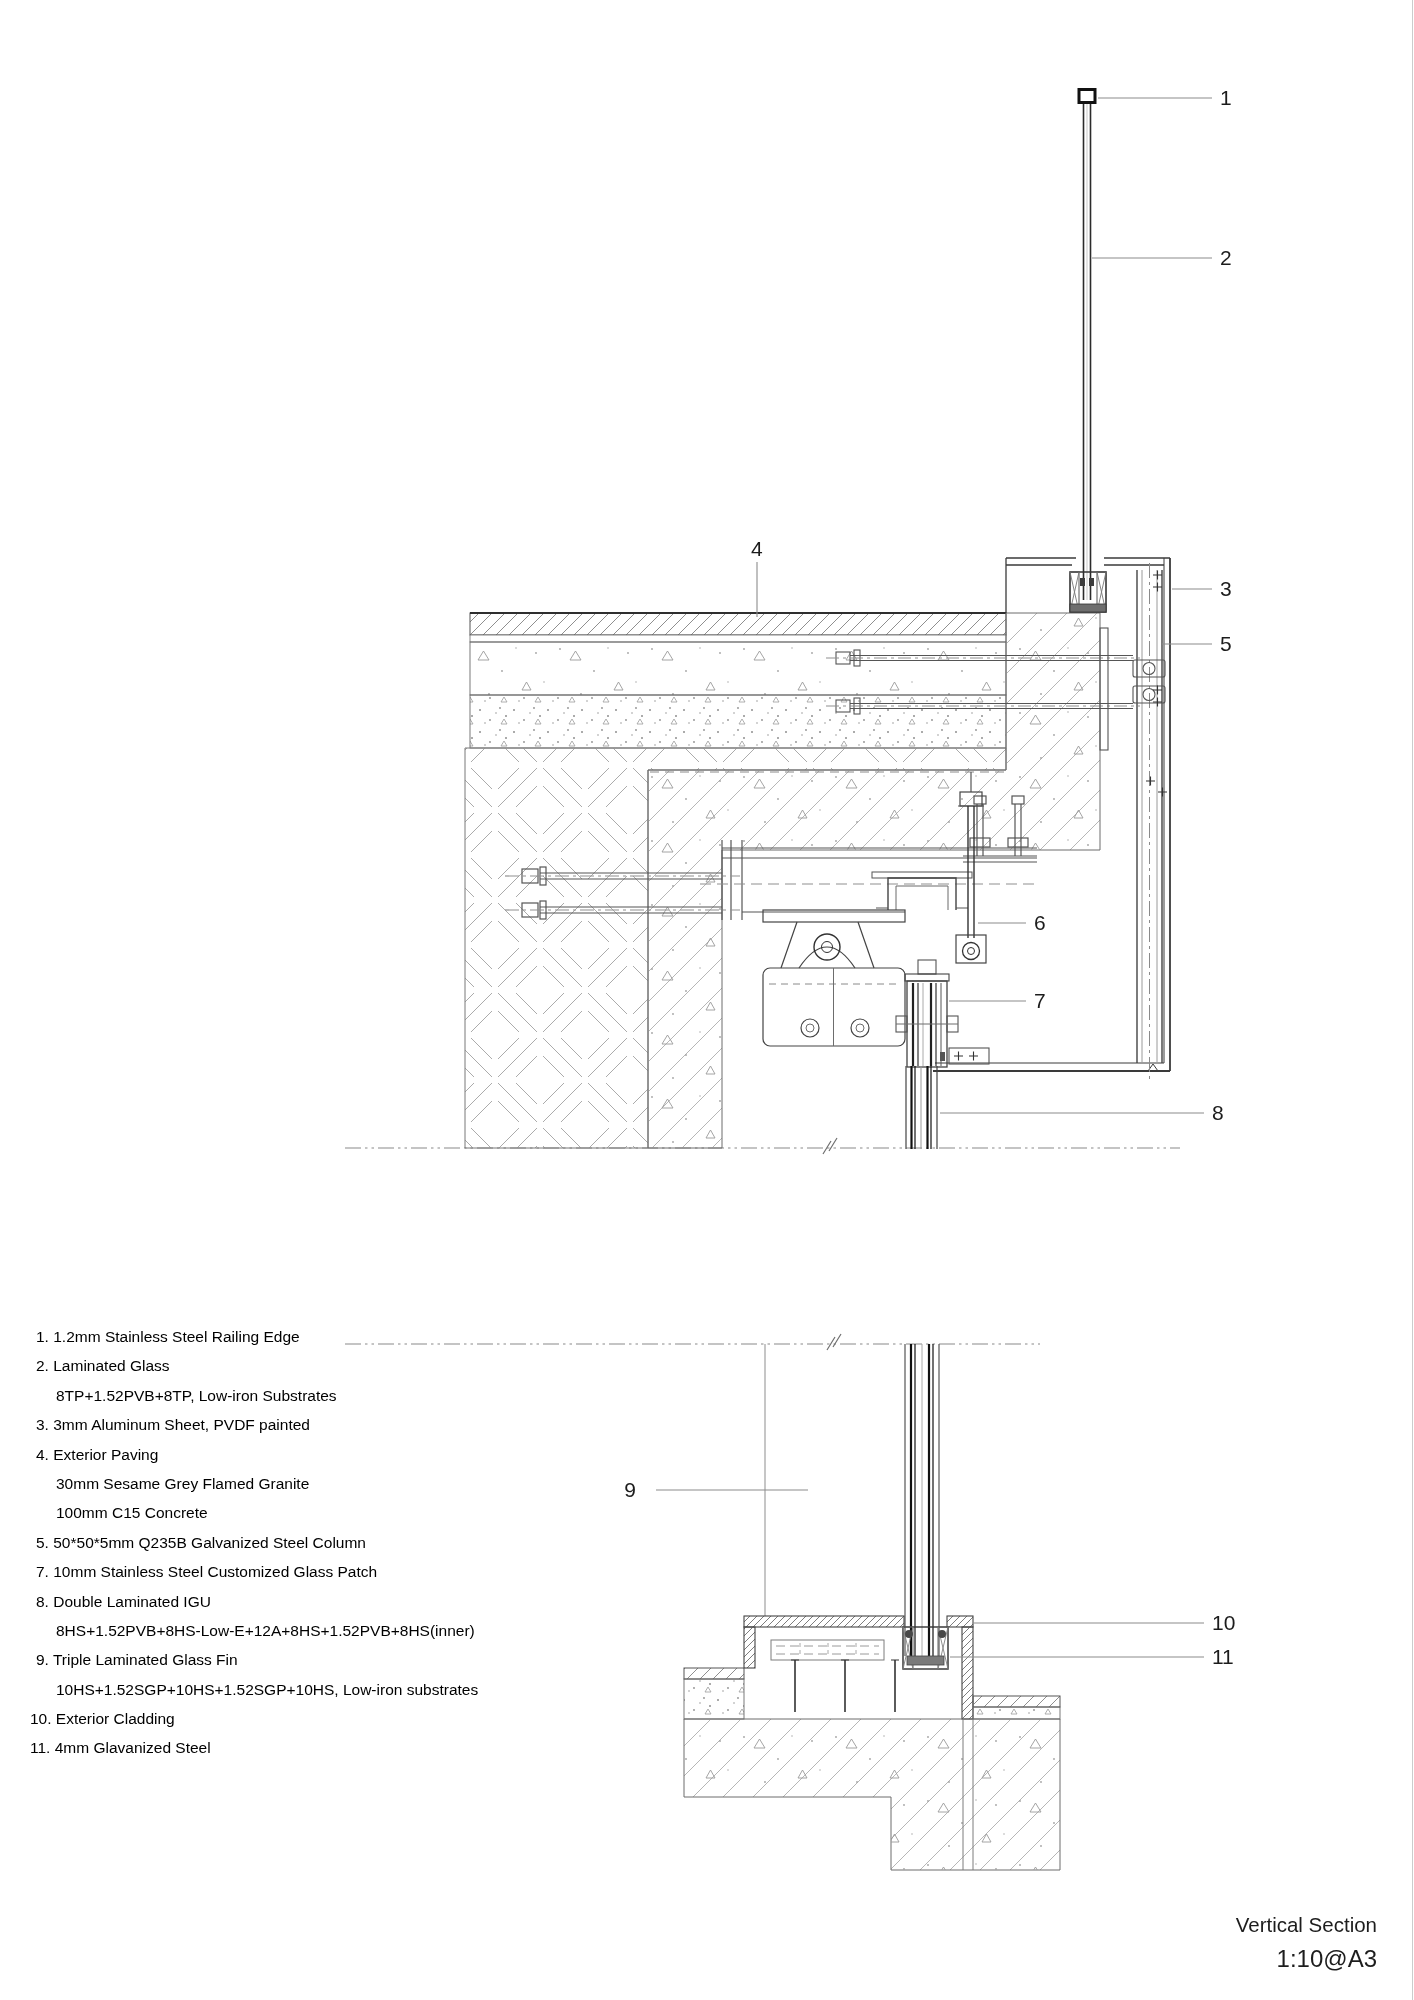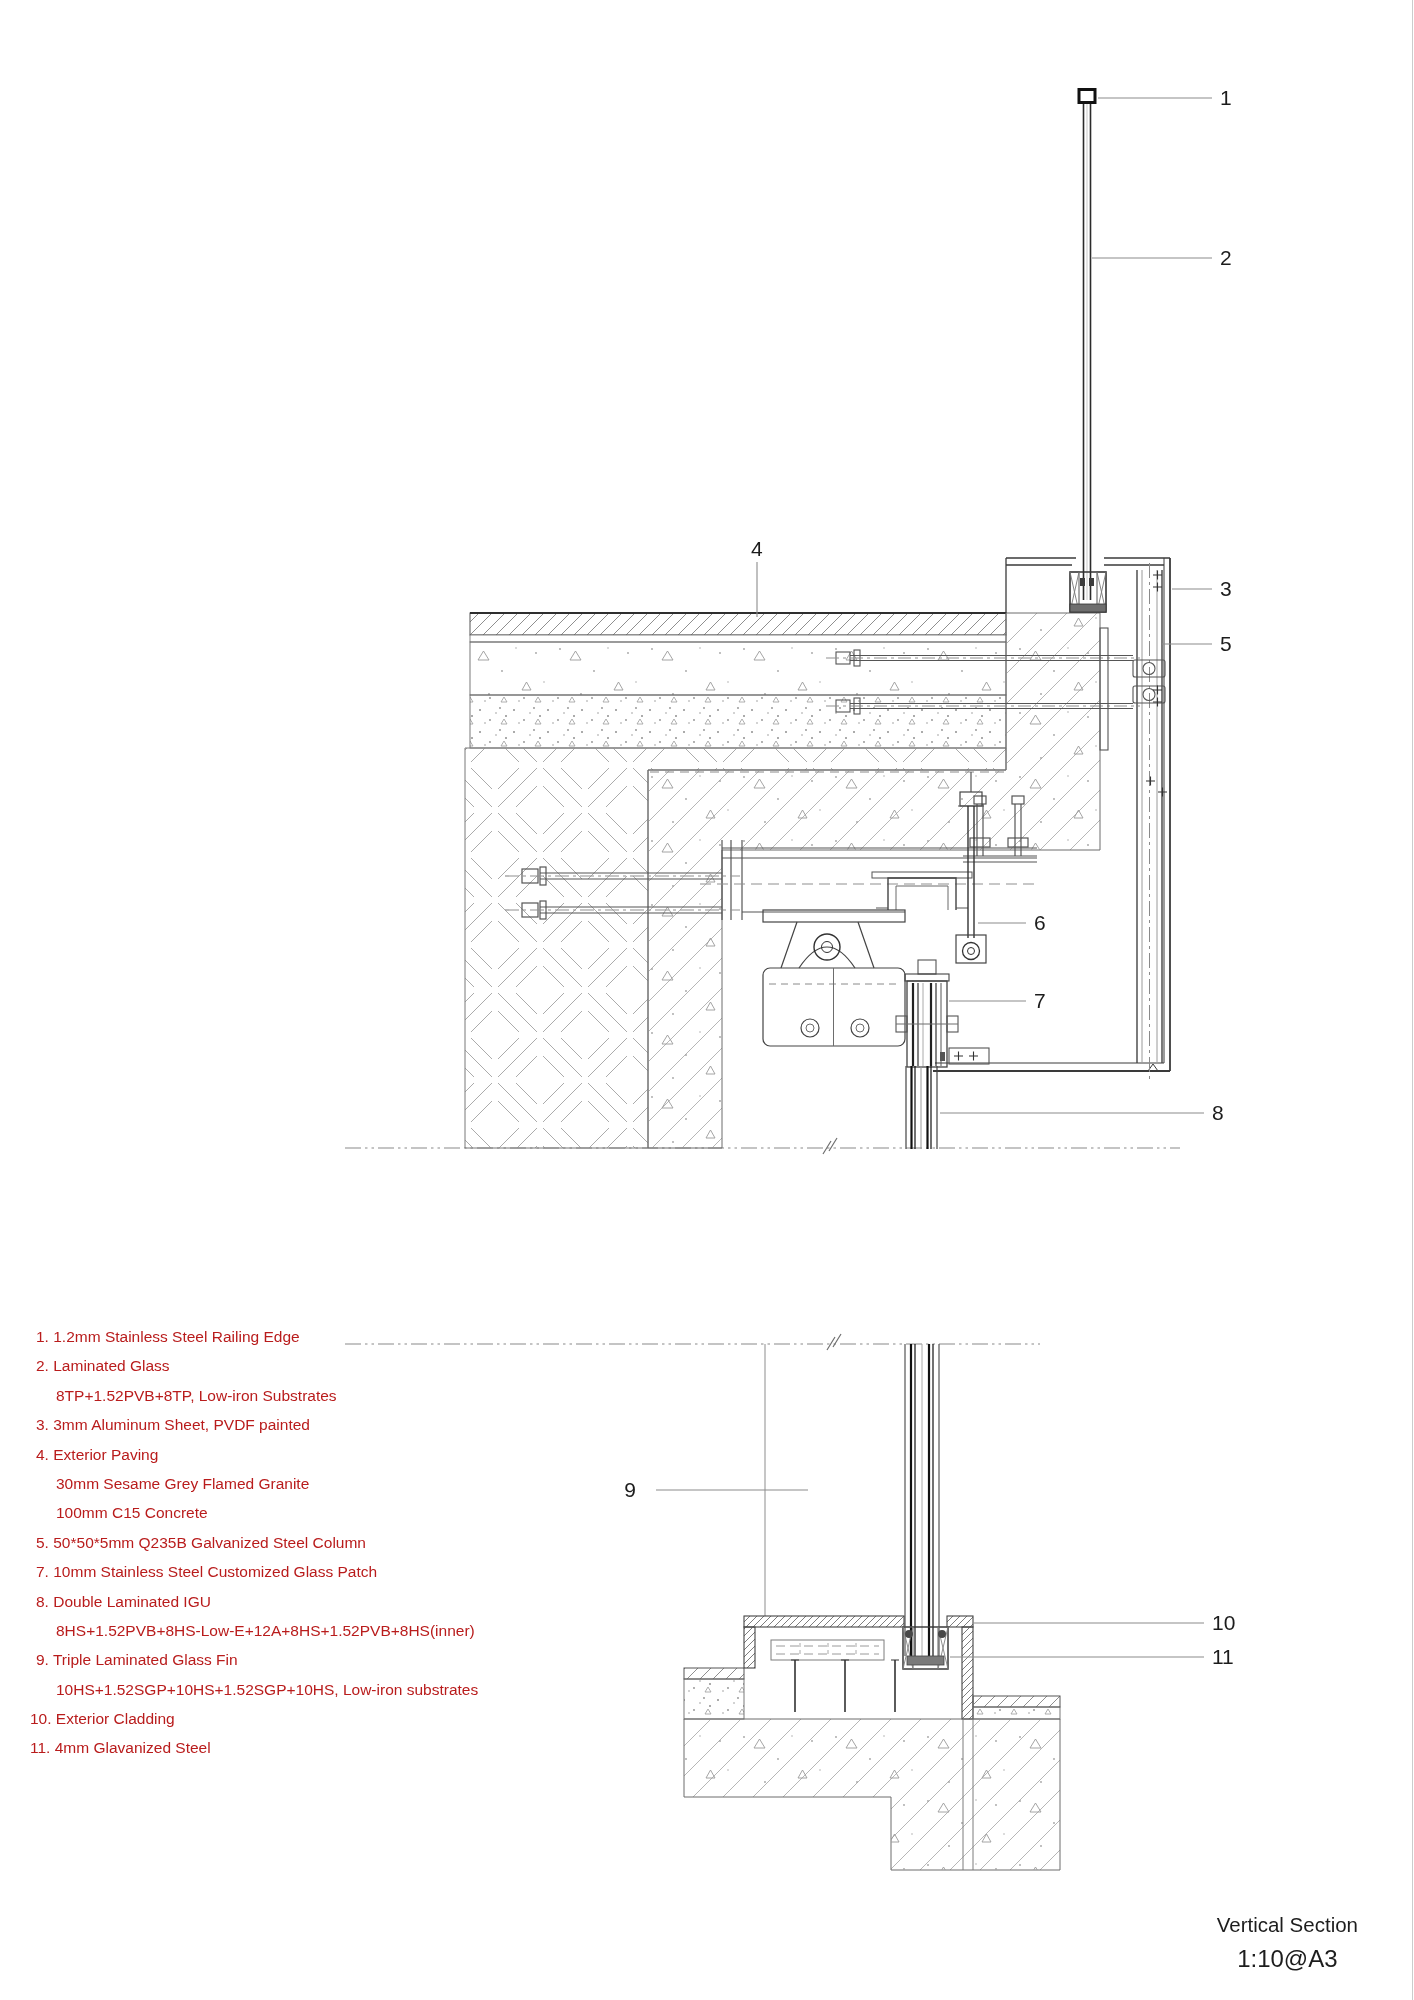--- a/index.html
+++ b/index.html
@@ -1,24 +1,24 @@
 <!DOCTYPE html>
 <html><head>
 <meta charset="utf-8">
 <style>
   html,body{margin:0;padding:0;background:#ffffff;}
   body{width:1414px;height:2000px;position:relative;font-family:"Liberation Sans",sans-serif;overflow:hidden;}
   #sheet{position:absolute;left:0;top:0;width:1414px;height:2000px;}
   svg text{font-family:"Liberation Sans",sans-serif;fill:#1c1c1c;}
   .callout-num{font-size:21px;}
-  #legend{position:absolute;left:30px;top:1322px;width:430px;color:#b91c1c;font-size:15.5px;line-height:29.4px;white-space:nowrap;}
+  #legend{position:absolute;left:30px;top:1322px;width:430px;color:#000000;font-size:15.5px;line-height:29.4px;white-space:nowrap;}
   #legend .ln{height:29.4px;padding-left:6px;}
   #legend .sub{padding-left:26px;}
   #legend .wide{padding-left:0;}
-  #titleblock{position:absolute;right:56px;top:1908px;text-align:center;color:#1d1d1d;}
+  #titleblock{position:absolute;right:37px;top:1908px;text-align:right;color:#1d1d1d;}
   #titleblock .t1{font-size:20.5px;line-height:34px;}
   #titleblock .t2{font-size:24px;line-height:34px;}
   .edge{position:absolute;top:0;right:1px;width:1px;height:2000px;background:#cccccc;}
 </style>
 </head>
 <body>
 
 <svg id="sheet" viewBox="0 0 1414 2000" xmlns="http://www.w3.org/2000/svg">
   <defs>
     <pattern id="pat-granite" width="13" height="13" patternUnits="userSpaceOnUse">

